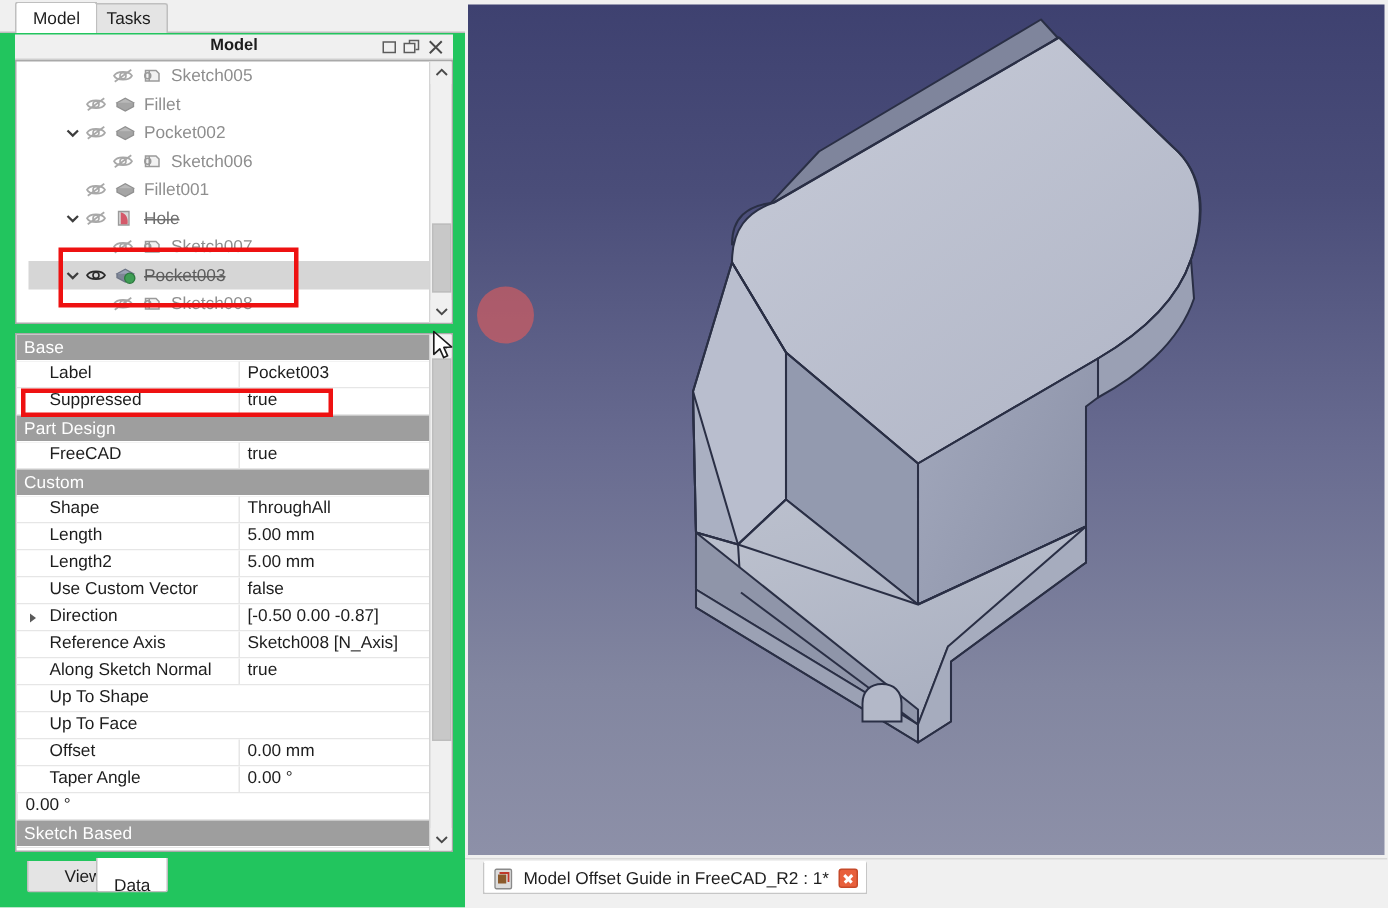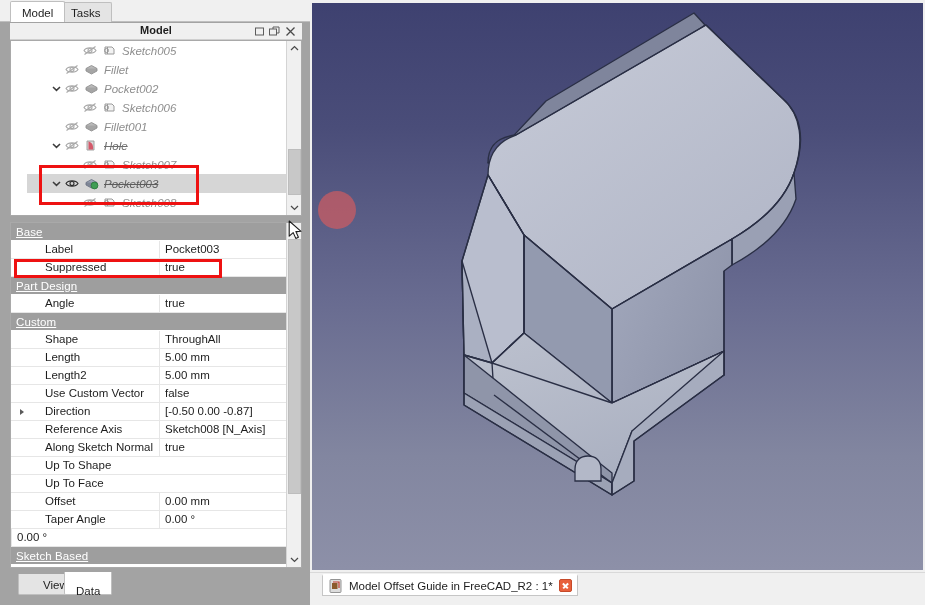--- a/index.html
+++ b/index.html
@@ -14,21 +14,21 @@
     position: relative;
     width: 925px; height: 605px;
     background: #f0f0f0;
   }
 
   
   #left-panel {
     position: absolute;
     left: 0; top: 0;
     width: 310px; height: 605px;
-    background: #a3a3a3;
+    background: #22c55e;
   }
 
   
   #panel-tabs {
     position: absolute;
     left: 0; top: 0;
     width: 310px; height: 22px;
     background: #f0f0f0;
     border-bottom: 1px solid #bfbfbf;
   }
@@ -87,22 +87,22 @@
   #tree-view {
     position: absolute;
     left: 10px; top: 40px;
     width: 292px; height: 176px;
     background: #ffffff;
     border: 1px solid #a9a9a9;
     overflow: hidden;
   }
   #tree-inner {
     position: absolute;
-    left: 16px; top: 0;
-    width: 277px; height: 100%; font-style: italic;
+    left: 8px; top: 0;
+    width: 277px; height: 100%;
   }
   .tree-row {
     position: relative;
     height: 19px;
     display: flex;
     align-items: center;
     font-size: 11.5px;
     color: #9a9a9a;
     white-space: nowrap;
   }
@@ -184,35 +184,34 @@
   .pgroup {
     height: 18px;
     background: #9e9e9e;
     color: #ffffff;
     font-size: 11.5px;
     font-weight: 400;
     line-height: 18px;
     padding-left: 5px;
     border-bottom: 1px solid #ffffff;
     letter-spacing: 0.1px;
-    text-decoration: underline;
   }
   .prow {
     height: 18px;
     display: flex;
     font-size: 11.5px;
     color: #1d1d1d;
     border-bottom: 1px solid #e6e6e6;
     align-items: center;
     background: #ffffff;
   }
   .pname {
     width: 148px;
     flex: none;
-    padding-left: 34px;
+    padding-left: 22px;
     line-height: 17px;
     overflow: hidden;
     white-space: nowrap;
     position: relative;
   }
   .pname.expandable::before {
     content: "";
     position: absolute;
     left: 9px; top: 6px;
     width: 0; height: 0;
@@ -595,21 +594,21 @@
           <div class="prow">
             <div class="pname">Label</div>
             <div class="pval">Pocket003</div>
           </div>
           <div class="prow">
             <div class="pname">Suppressed</div>
             <div class="pval">true</div>
           </div>
           <div class="pgroup">Part Design</div>
           <div class="prow">
-            <div class="pname">Angle</div>
+            <div class="pname">FreeCAD</div>
             <div class="pval">true</div>
           </div>
           <div class="pgroup">Custom</div>
           <div class="prow">
             <div class="pname">Shape</div>
             <div class="pval">ThroughAll</div>
           </div>
           <div class="prow">
             <div class="pname">Length</div>
             <div class="pval">5.00 mm</div>

